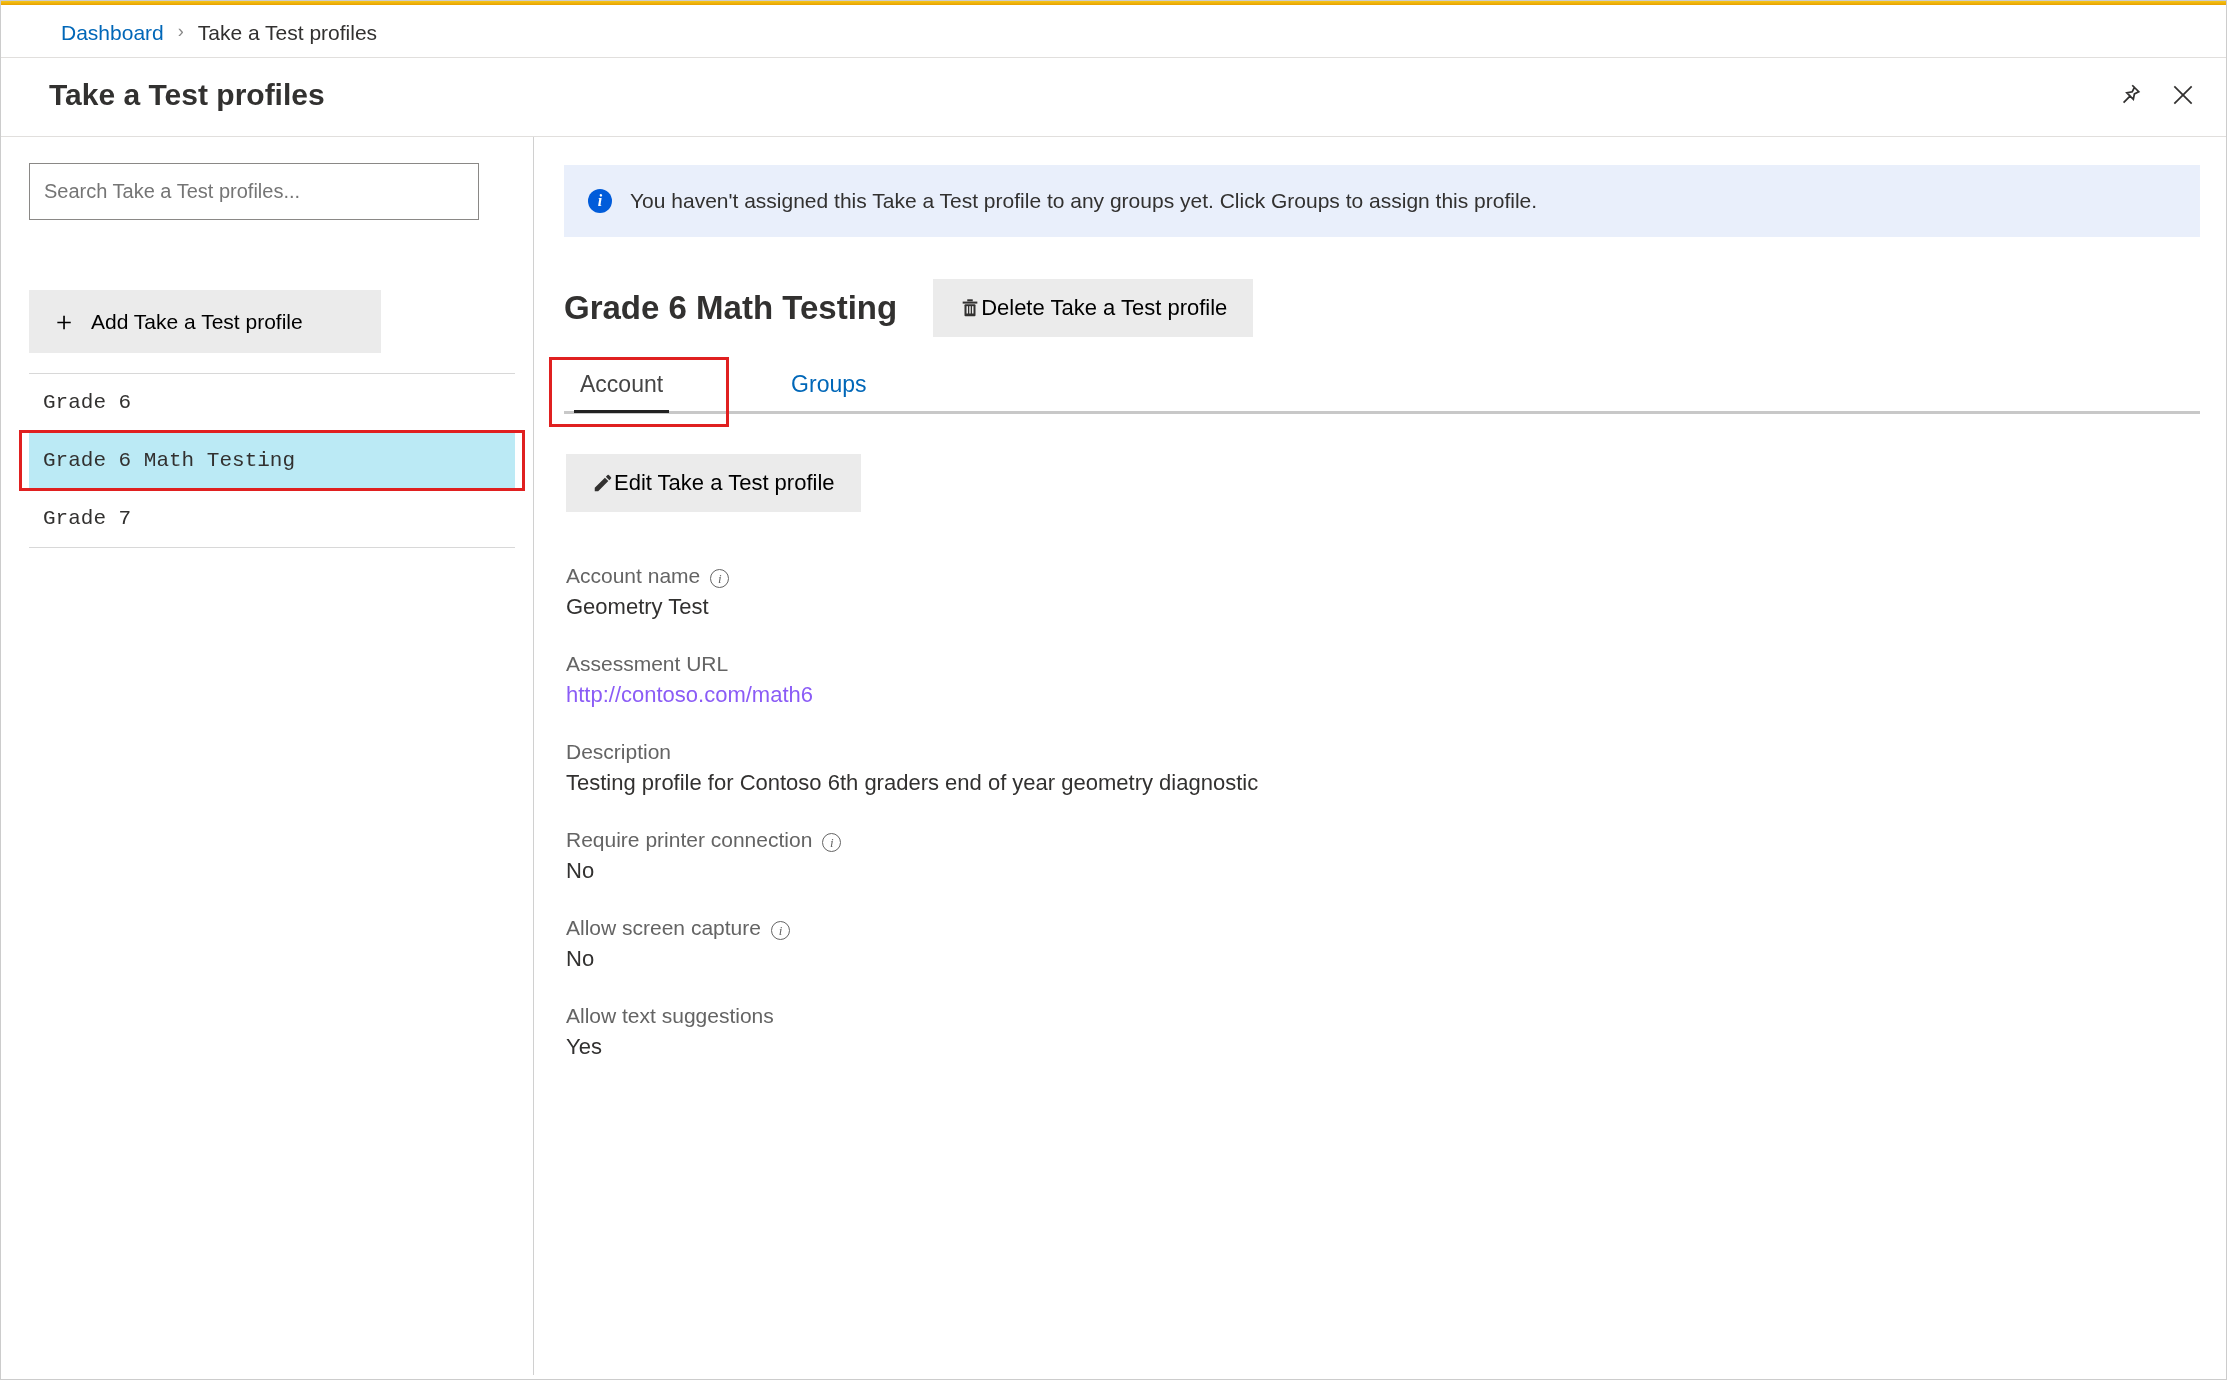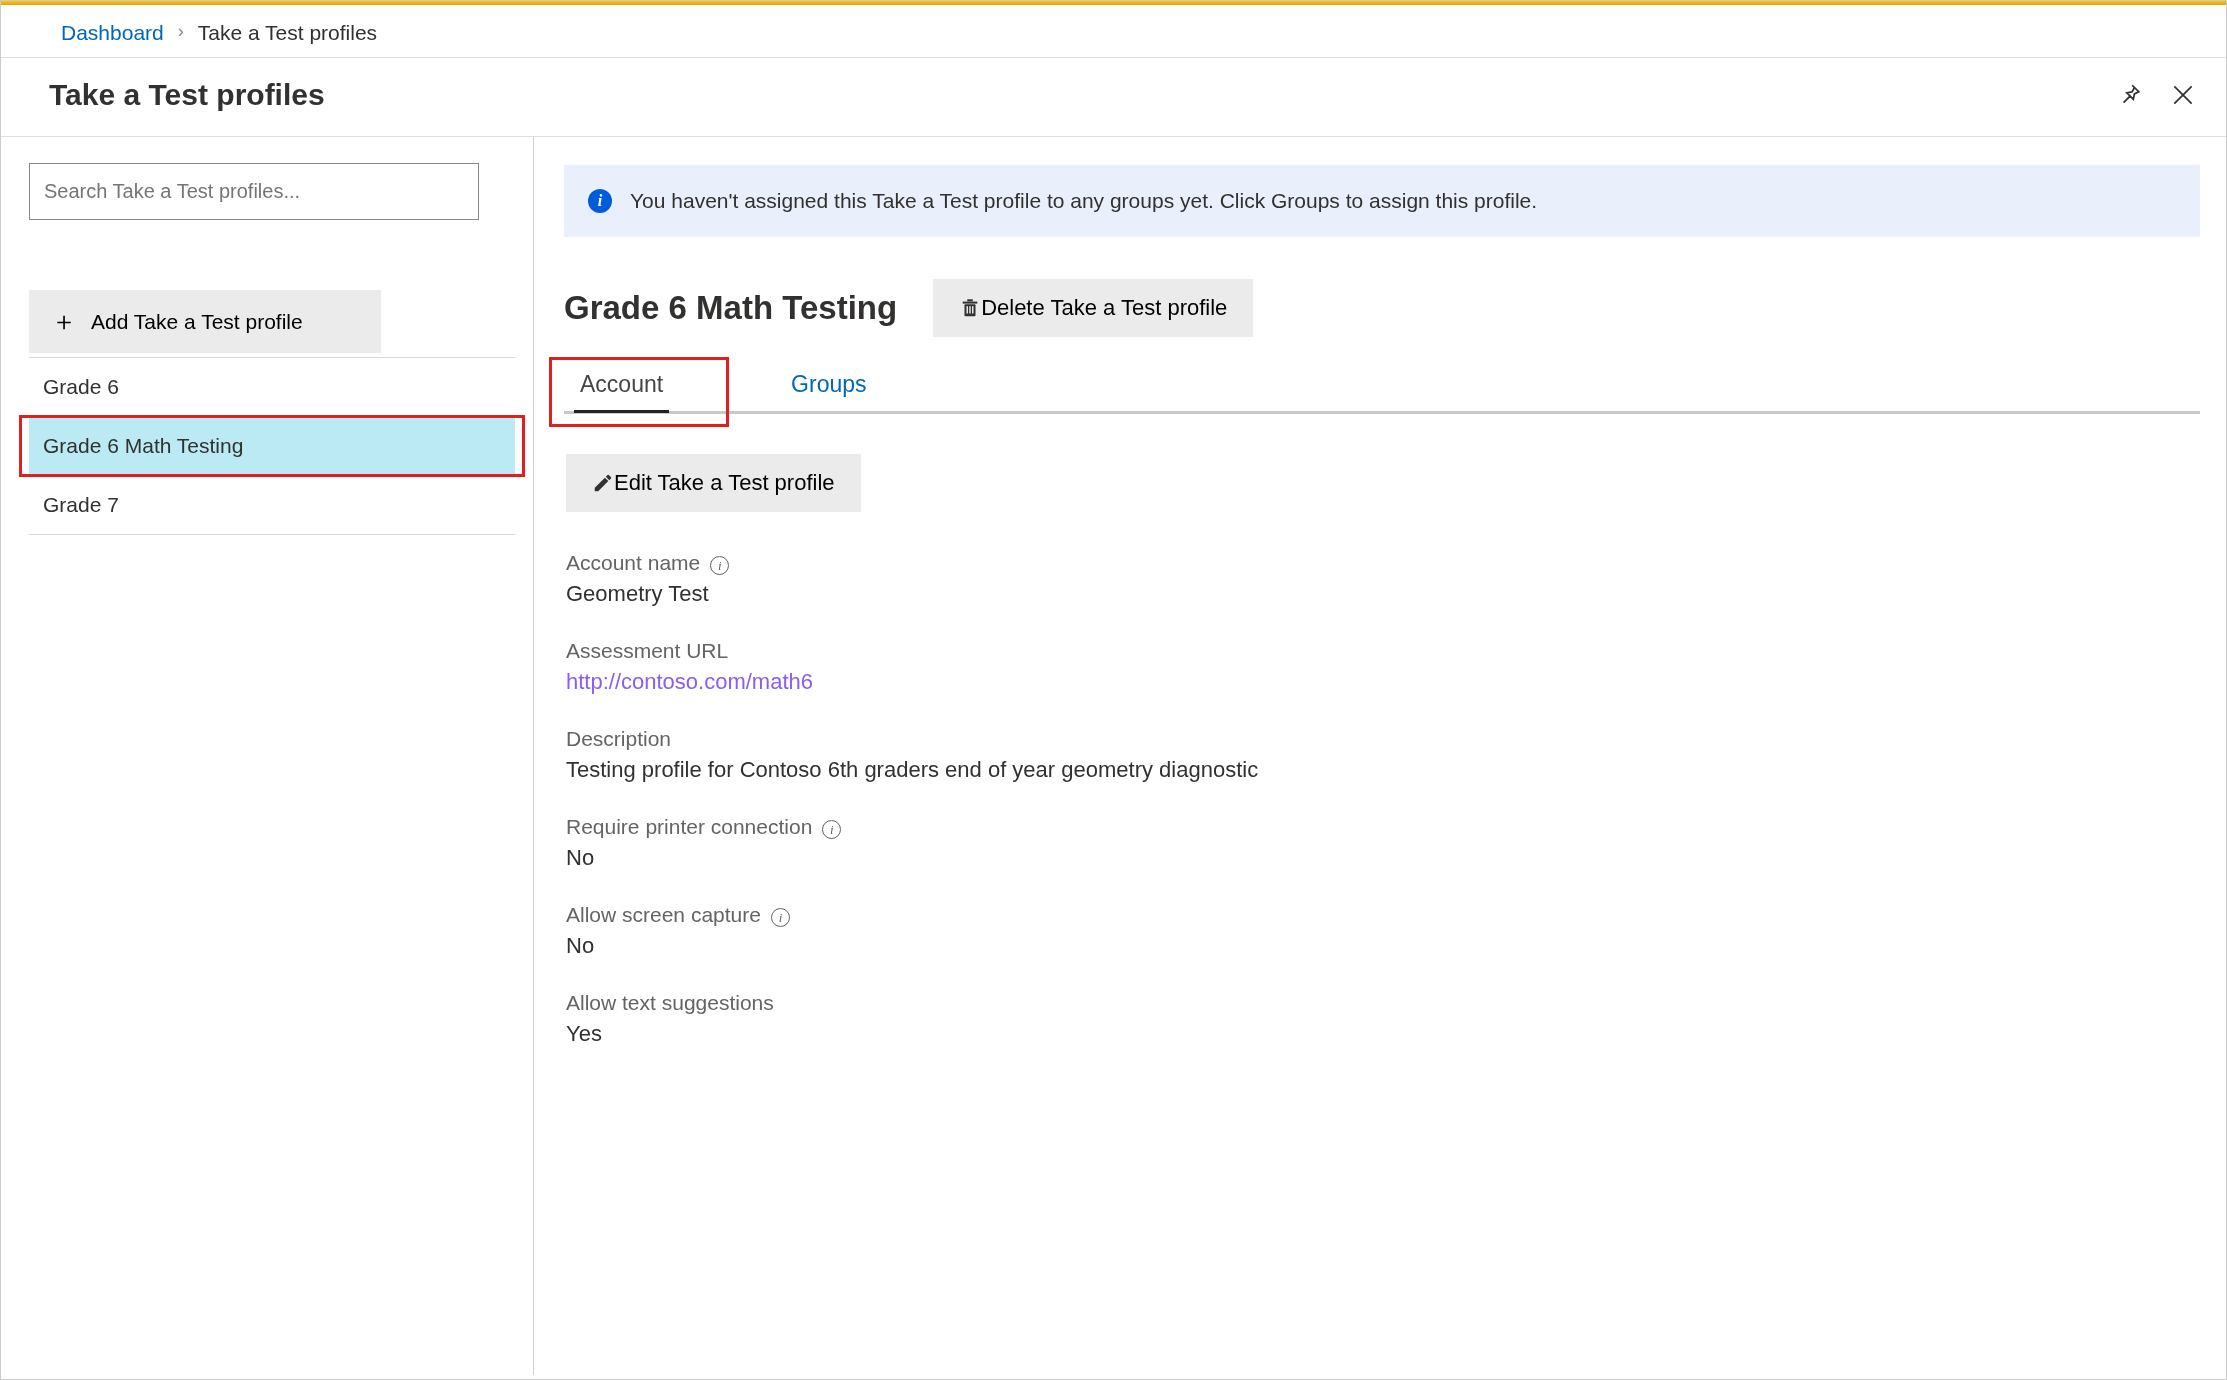--- a/index.html
+++ b/index.html
@@ -65,21 +65,21 @@
     padding: 14px 22px;
     font-size: 21px;
     display: flex;
     align-items: center;
     gap: 14px;
     cursor: pointer;
     width: 352px;
     text-align: left;
   }
   .add-btn .icon { font-size: 26px; font-weight: 300; }
-  .profile-list { margin-top: 4px; border-top: 1px; }
+  .profile-list { margin-top: 20px; border-top: 1px; font-family: Liberation Mono, monospace; }
   .profile-item {
     padding: 17px 14px;
     font-size: 21px;
     border-bottom: 1px solid #d8d8d8;
     cursor: pointer;
     position: relative;
   }
   .profile-list .profile-item:first-child{
     border-top:1px solid #d8d8d8;
   }
@@ -249,21 +249,21 @@
         <div class="tab">
           <span>Groups</span>
         </div>
       </div>
       <div class="red-box"></div>
       <div class="tab-divider"></div>
     </div>
 
     <div class="content">
 
-      <button class="light-btn" style="margin-bottom:39px;">
+      <button class="light-btn" style="margin-bottom:52px;">
         <span>
           <svg width="22" height="22" viewBox="0 0 24 24" fill="#323130">
             <path d="M3 17.25V21h3.75L17.81 9.94l-3.75-3.75L3 17.25zM20.71 7.04a1 1 0 0 0 0-1.41l-2.34-2.34a1 1 0 0 0-1.41 0l-1.83 1.83 3.75 3.75 1.83-1.83z"></path>
           </svg>
         </span>
         <span>Edit Take a Test profile</span>
       </button>
 
       <div class="label">
         <span>Account name</span>

